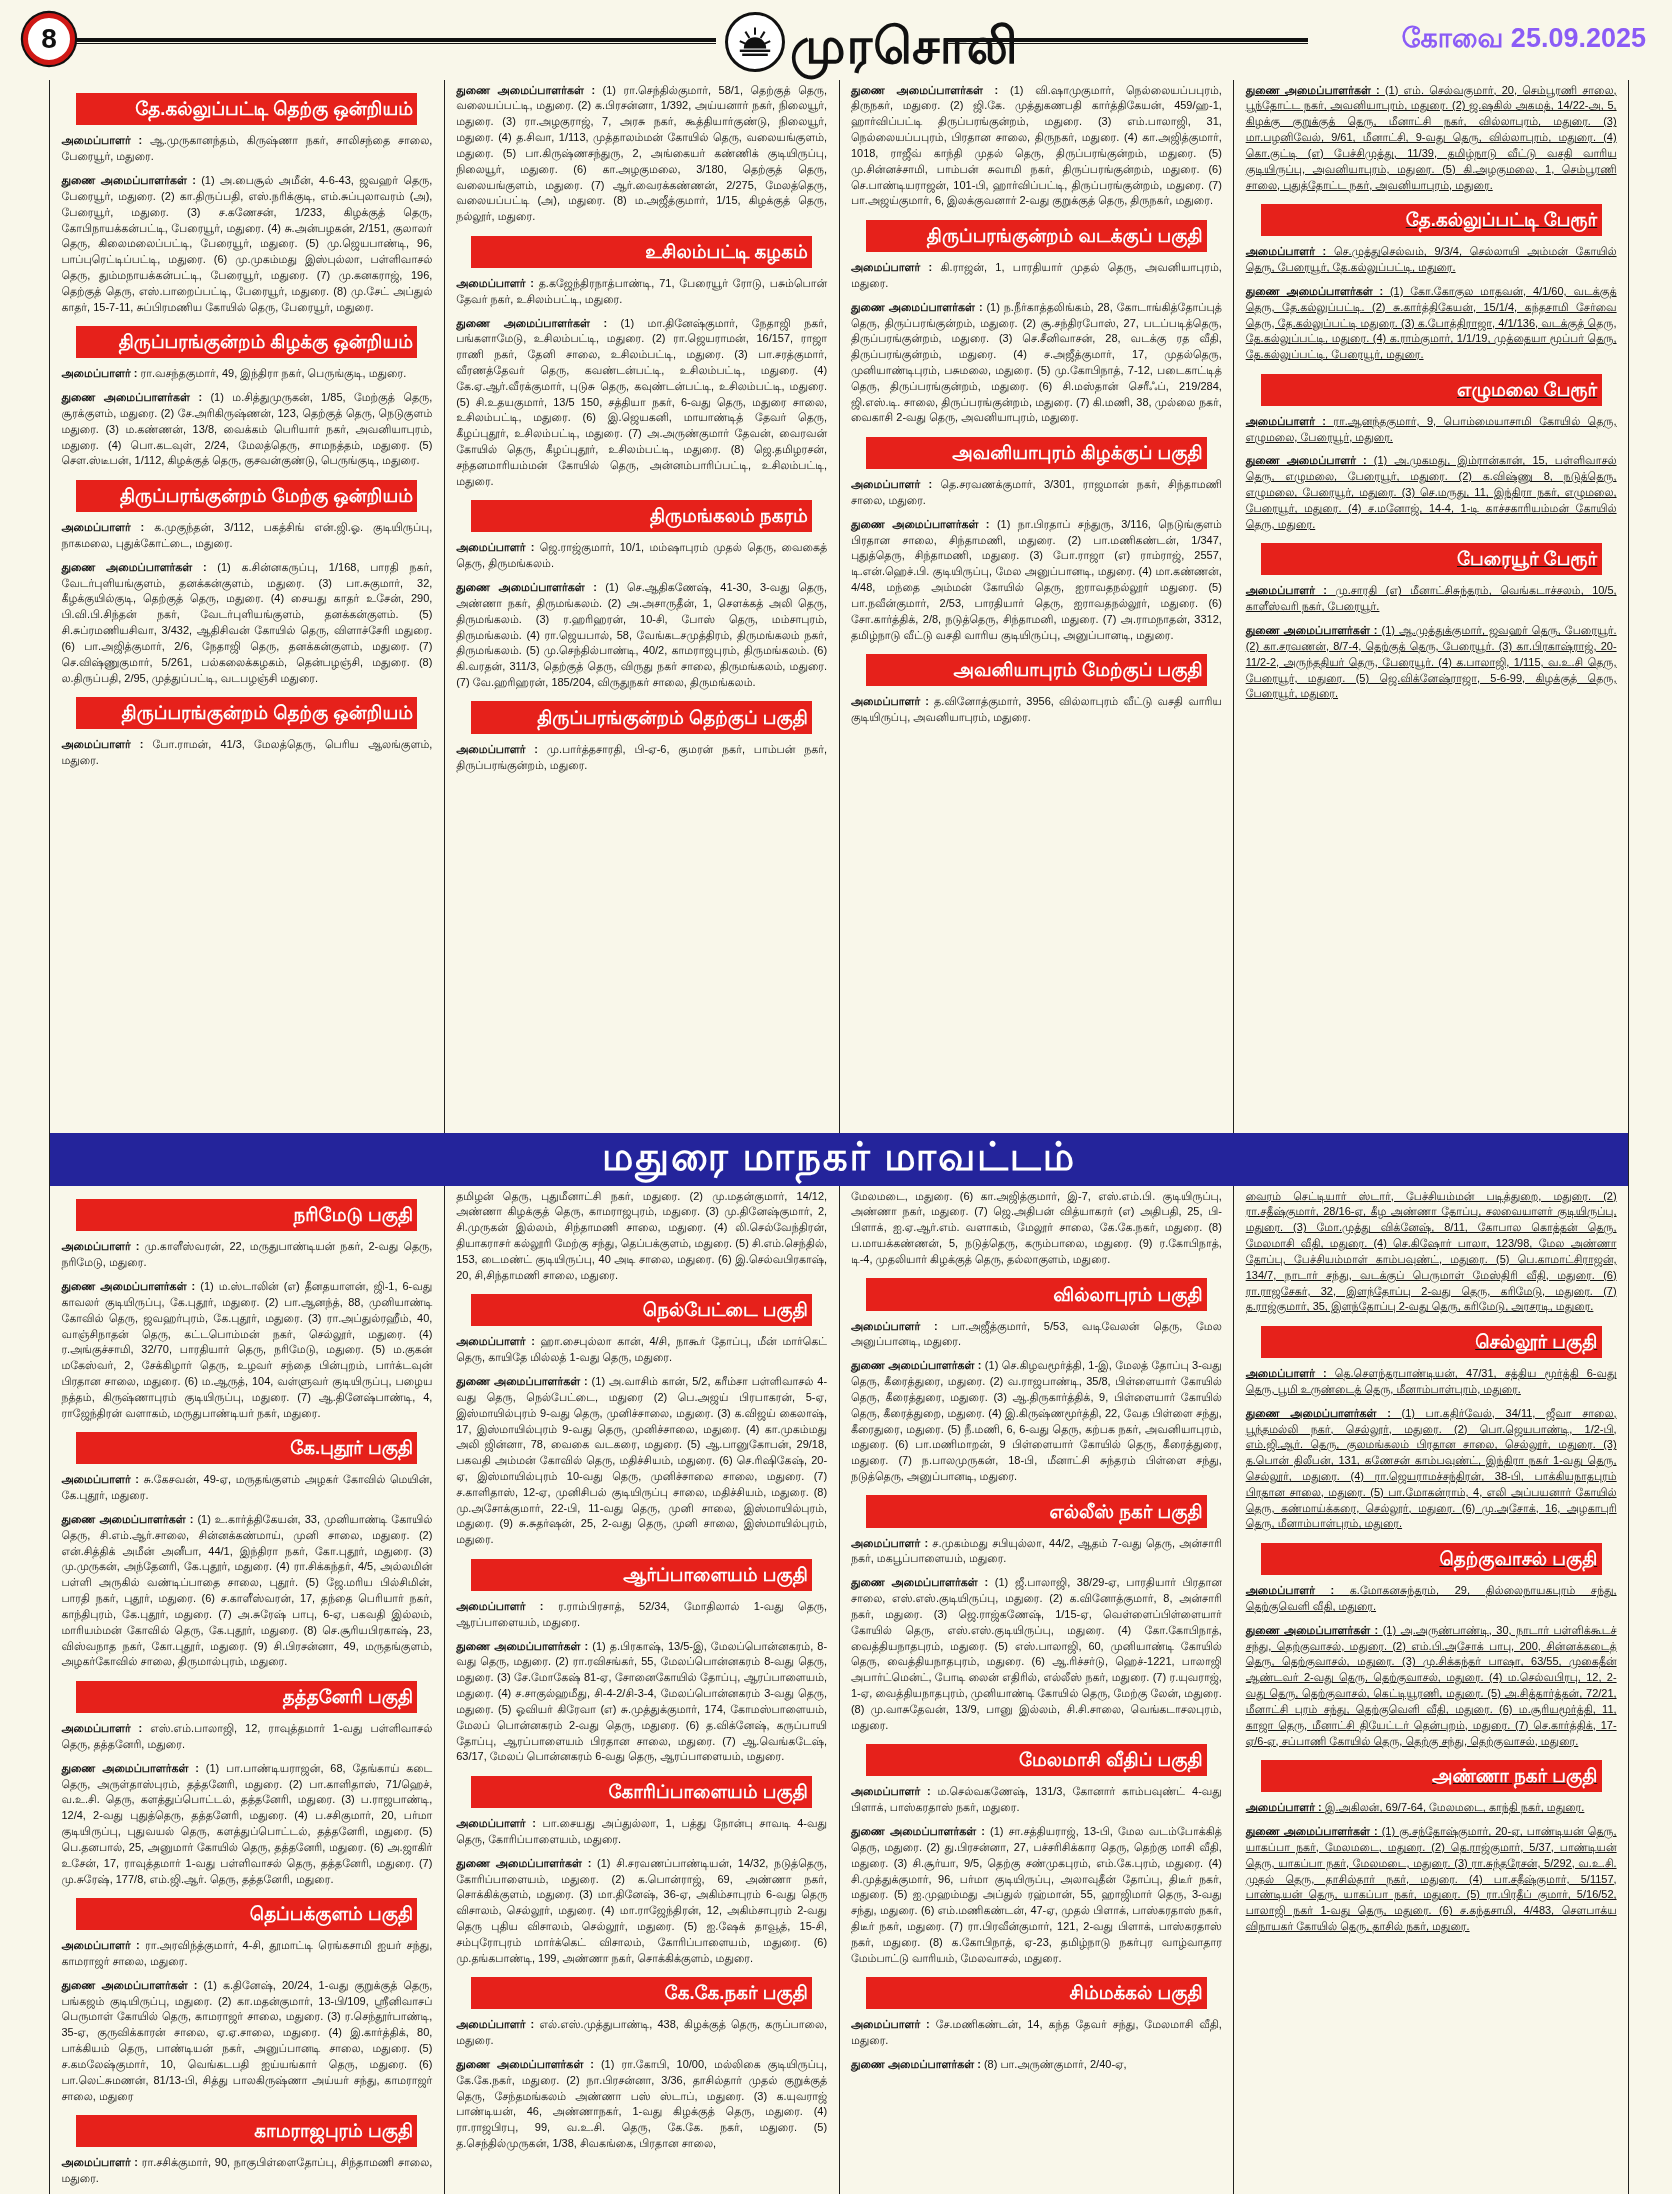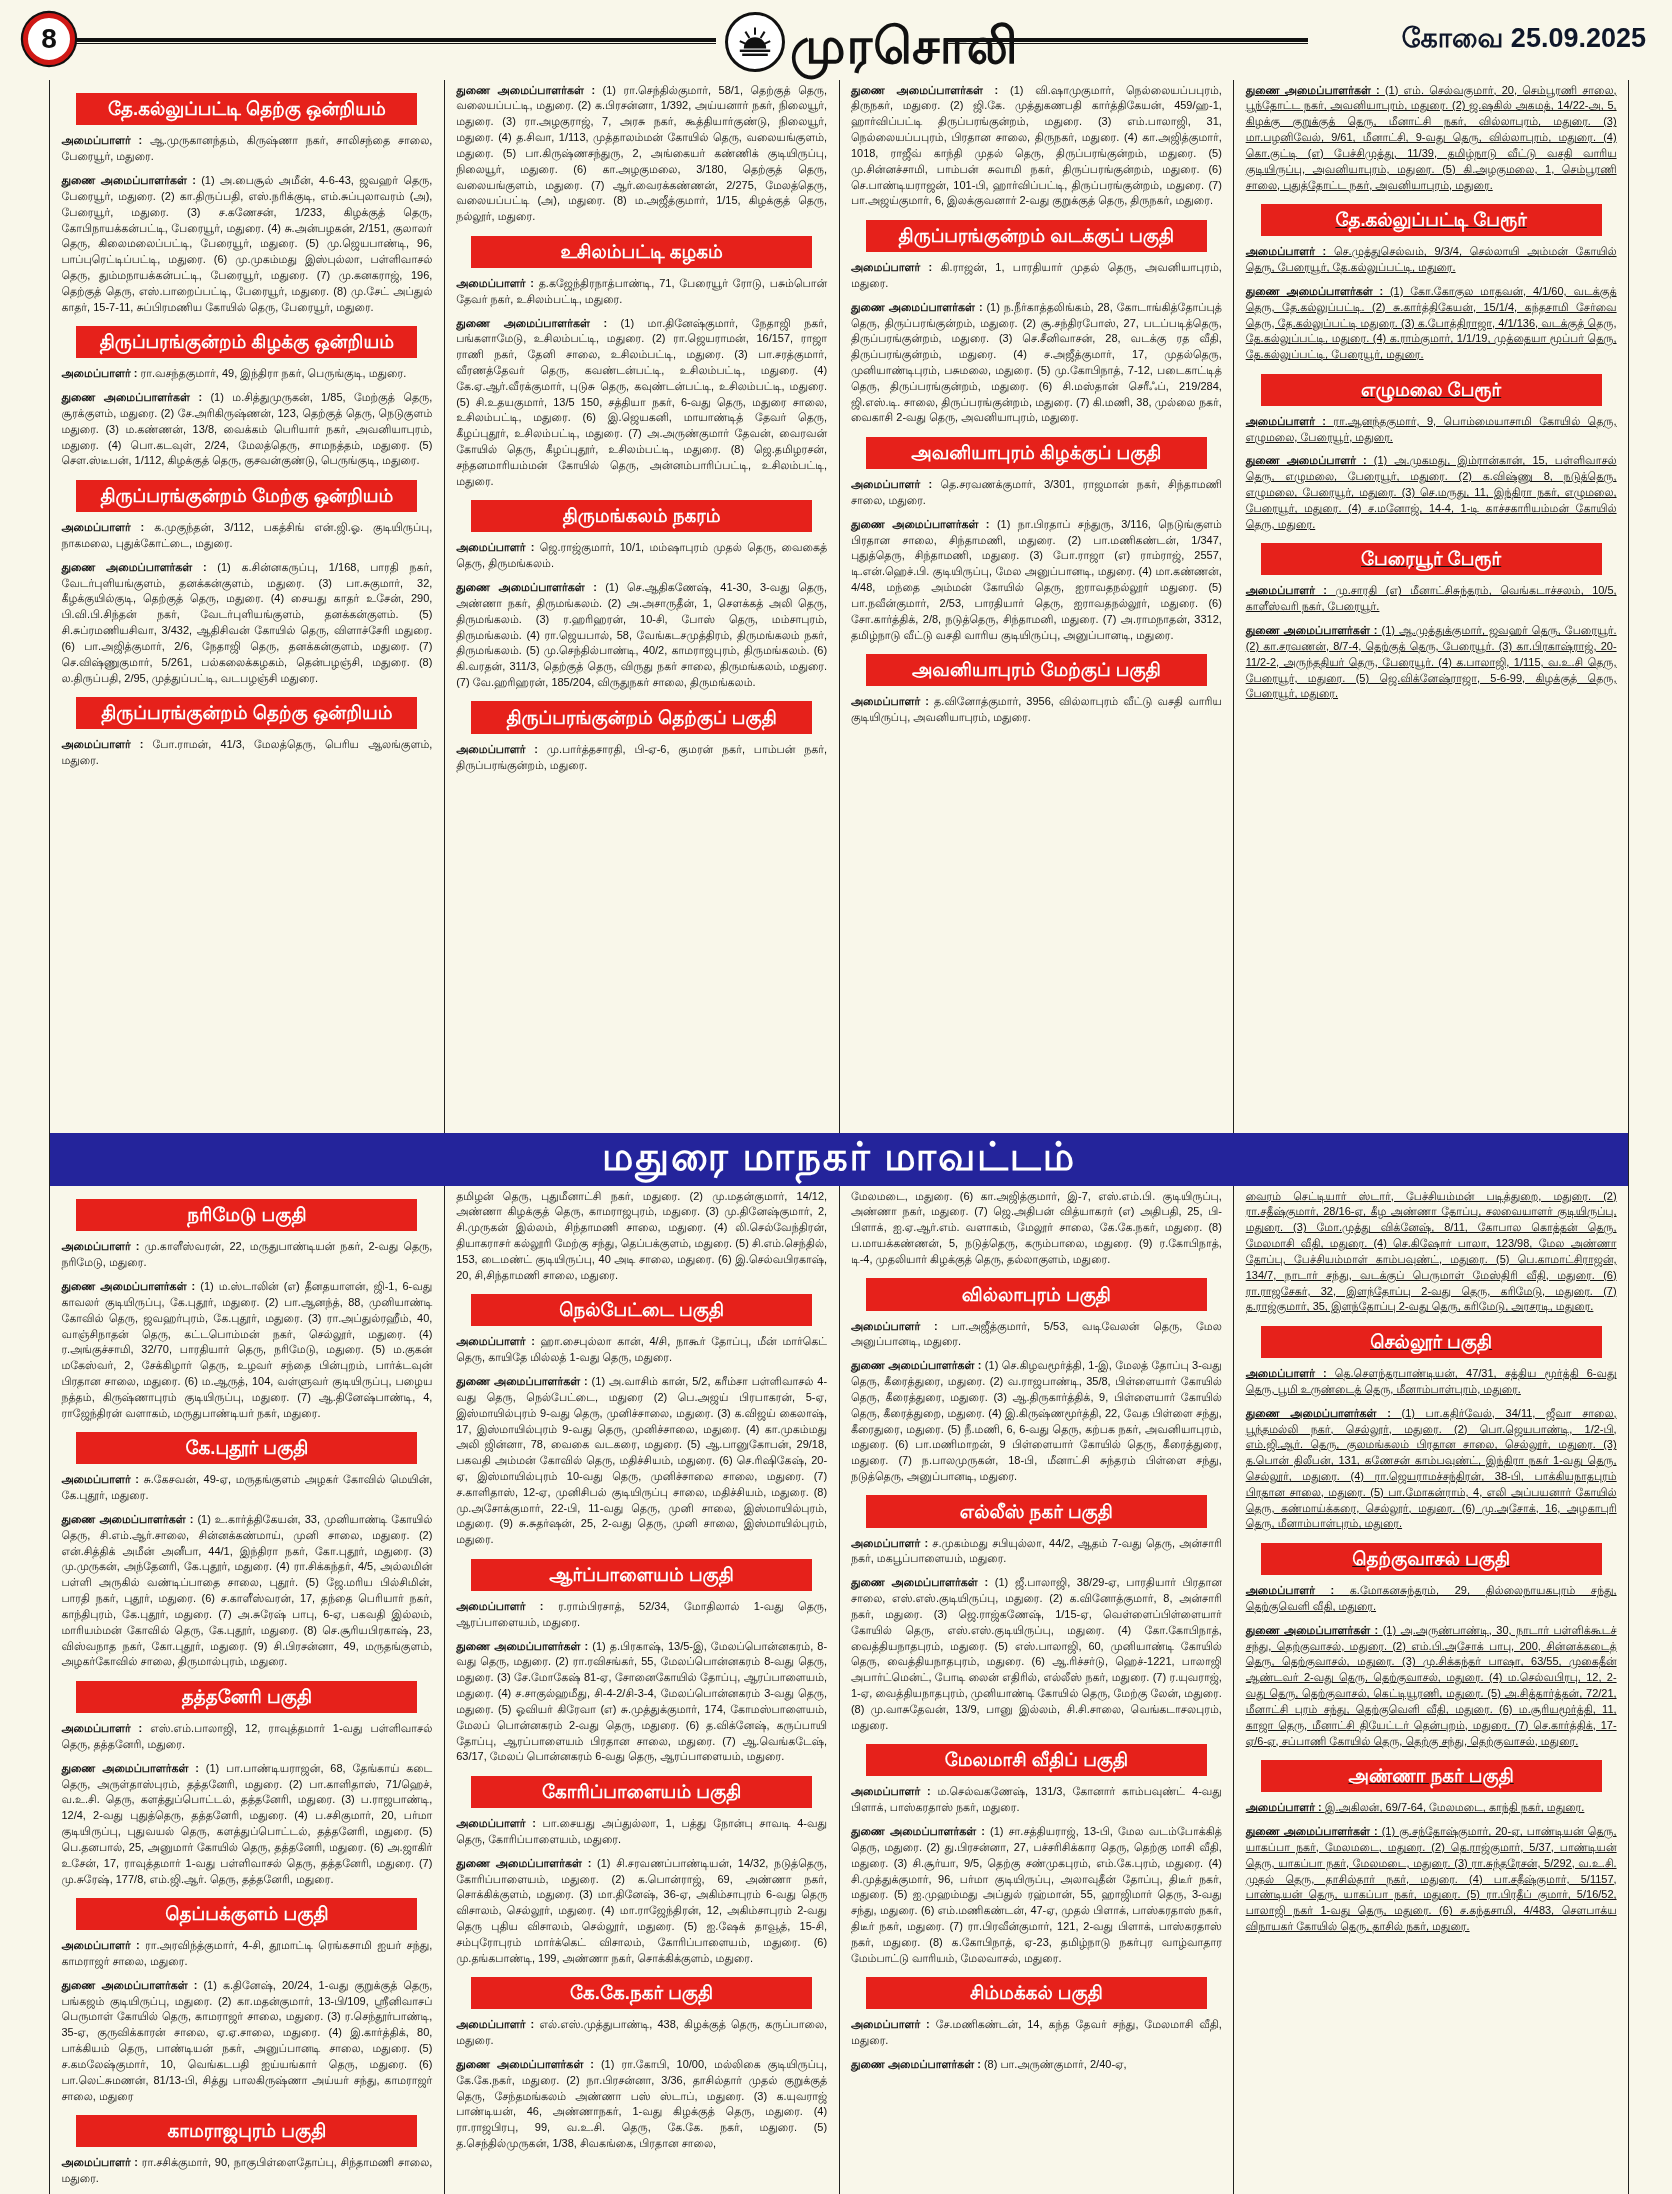--- a/index.html
+++ b/index.html
@@ -9,34 +9,34 @@
   .mast{position:absolute;top:0;left:0;width:1672px;height:78px;}
   .pagenum-left{position:absolute;left:23px;top:13px;width:42px;height:42px;border-radius:50%;
         background:#fff;border:5.3px solid #cf1815;box-shadow:0 0 0 2.2px #111;
         display:flex;align-items:center;justify-content:center;font-size:28px;font-weight:bold;color:#111;}
   .rule{position:absolute;top:38px;height:0;border-top:4px solid #111;border-bottom:1.8px solid #111;}
   .rule.left{left:75px;width:641px;padding-top:1.3px;}
   .rule.right{left:944px;width:364px;padding-top:1.3px;}
   .logo{position:absolute;left:725px;top:12.3px;width:54px;height:54px;border-radius:50%;
         background:#fff;border:3.5px solid #111;display:flex;align-items:center;justify-content:center;}
   .mast-title{position:absolute;left:790px;top:16.7px;font-size:50px;font-weight:bold;color:#111;letter-spacing:0.9px;}
-  .mast-date{position:absolute;right:26px;top:23px;font-size:27px;font-weight:bold;color:#0f172a;white-space:nowrap;}
+  .mast-date{position:absolute;right:26px;top:23px;font-size:27px;font-weight:bold;color:#8b5cf6;white-space:nowrap;}
   
   .content{position:absolute;left:49px;top:80px;width:1578px;
         border-left:1.3px solid #222;border-right:1.3px solid #222;}
   .region{display:flex;align-items:stretch;}
   .region .col{flex:1 1 0;min-width:0;padding:2.6px 11.4px 8.8px;border-right:1.3px solid #222;overflow:hidden;}
   .region .col:last-child{border-right:none;text-decoration:underline;}
   .region.top{height:1053px;}
   .region.bottom{height:1410px;}
   .banner{height:53px;background:#24249b;color:#ffffff;display:flex;align-items:center;justify-content:center;
         font-size:39px;font-weight:bold;letter-spacing:1.8px;}
   
   .sec-head{background:#e6211b;color:#fff;font-weight:bold;font-size:18.4px;line-height:1.18;
-        text-align:center;padding:5.3px 4.4px;margin:10.5px 15px 8px;}
+        text-align:right;padding:5.3px 4.4px;margin:10.5px 15px 8px;}
   p.entry{font-size:11px;line-height:1.44;text-align:justify;margin:0 0 8px;word-break:break-word;}
   .lbl{font-weight:bold;}
 </style>
 </head>
 <body>
 
 <div class="page">
 
   <div class="mast">
     <div class="pagenum-left">8</div>

